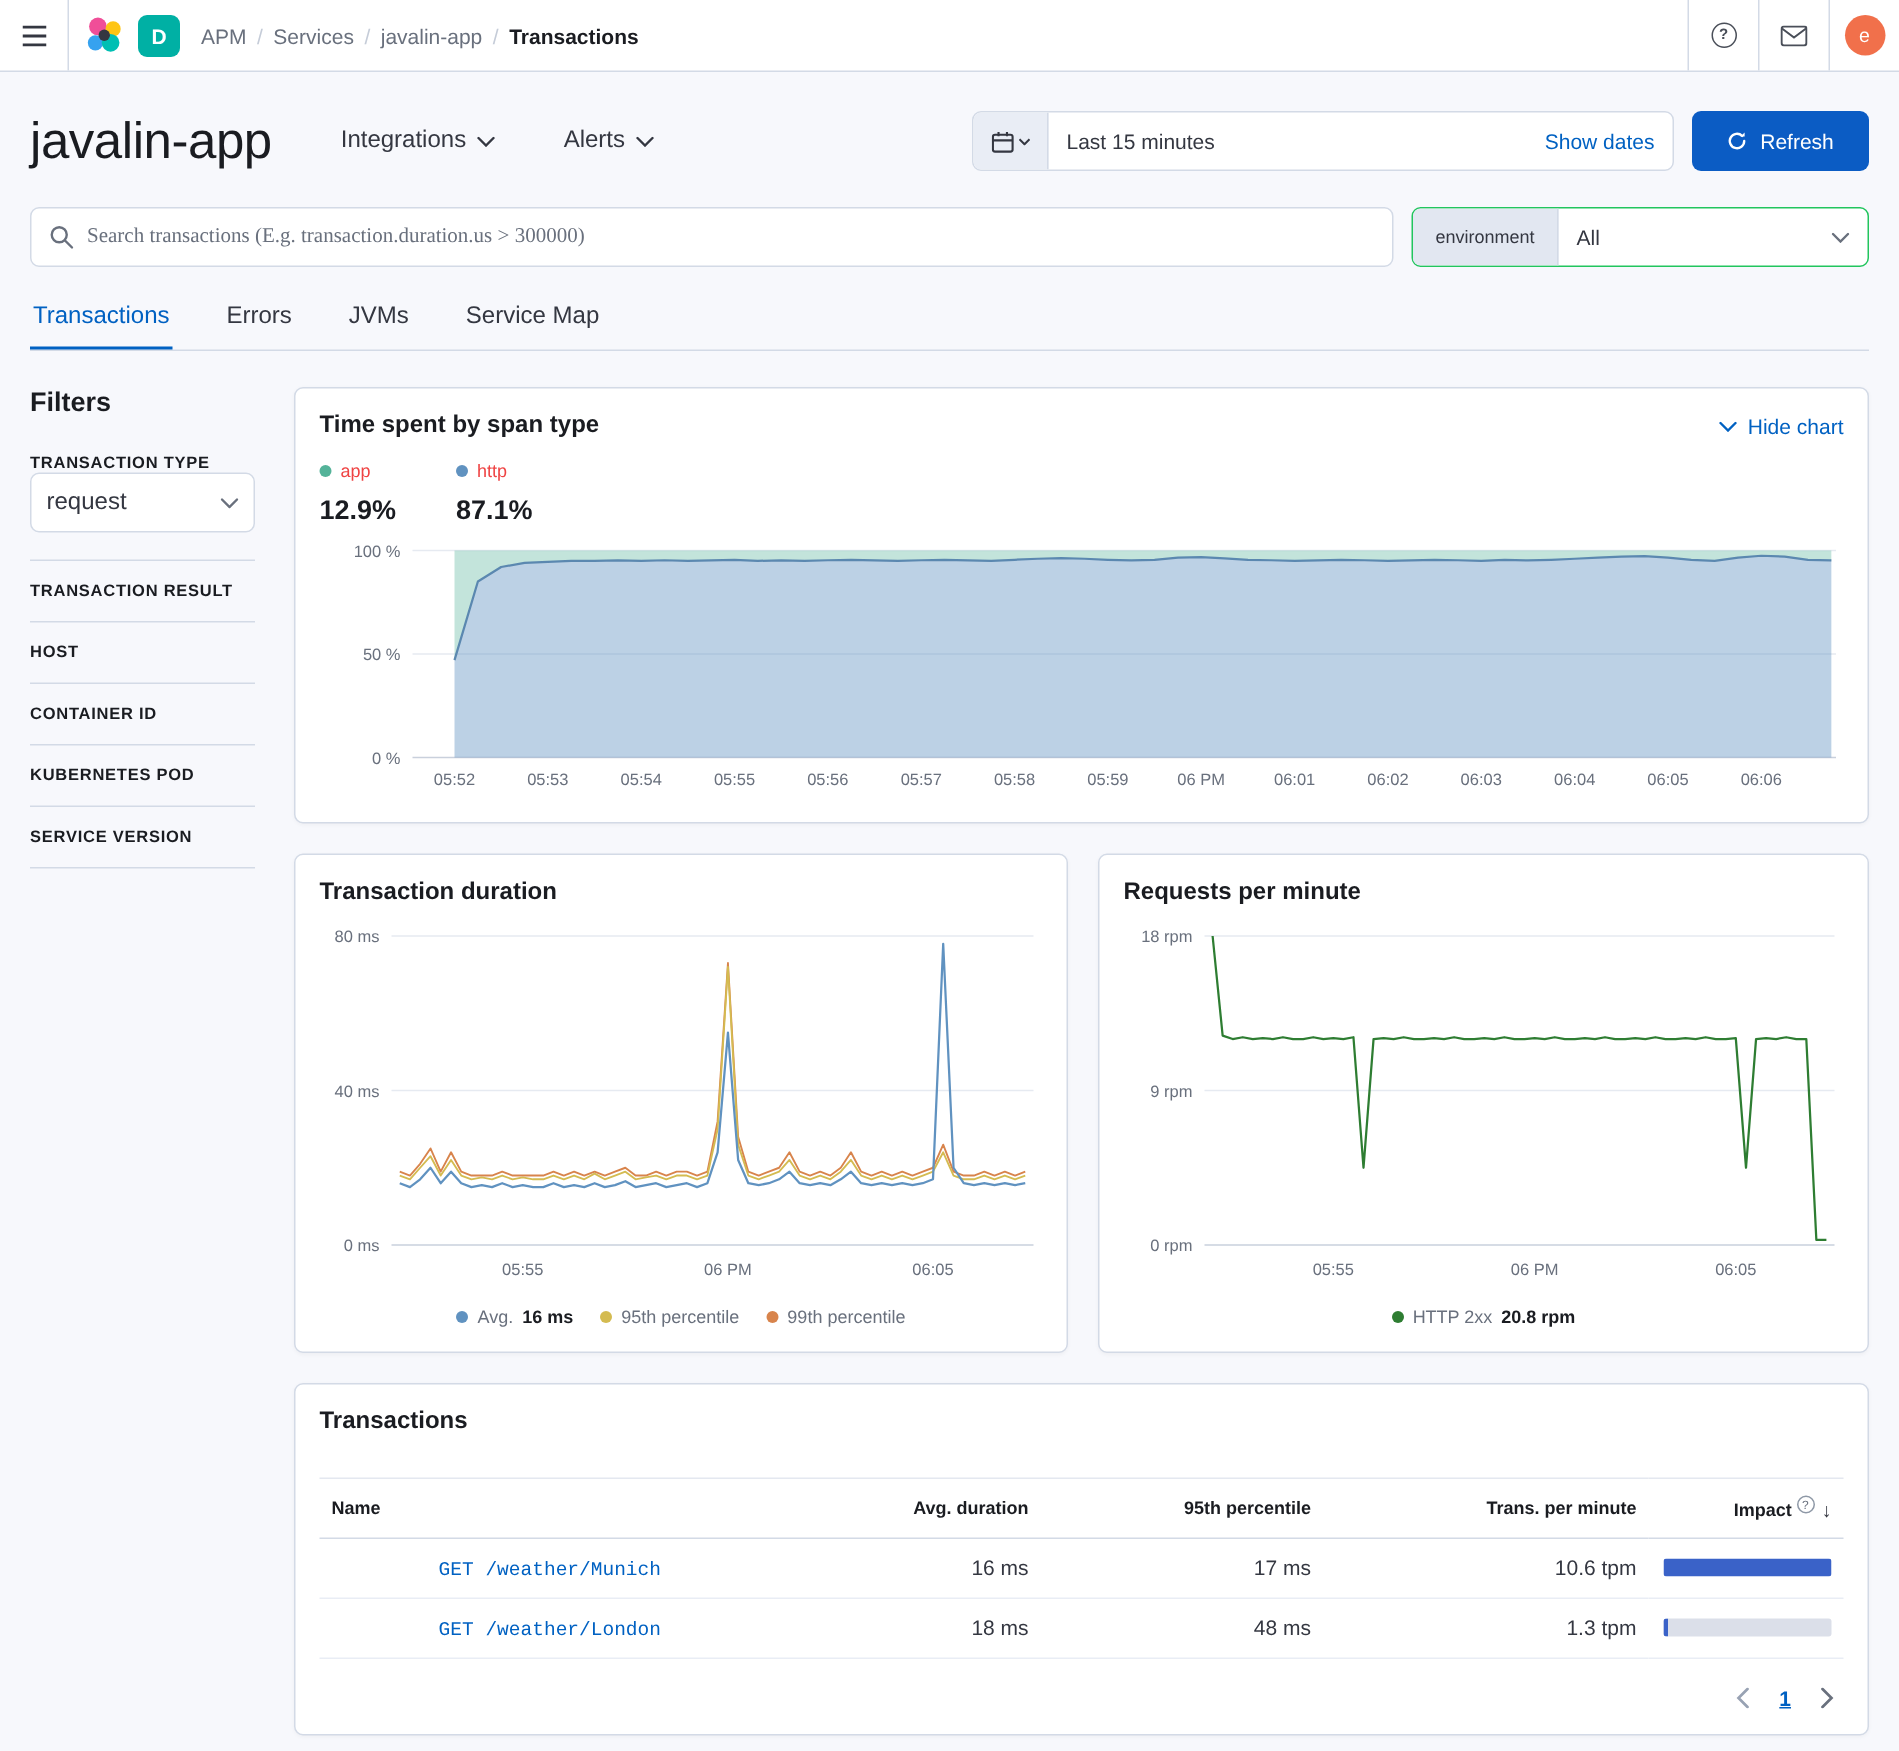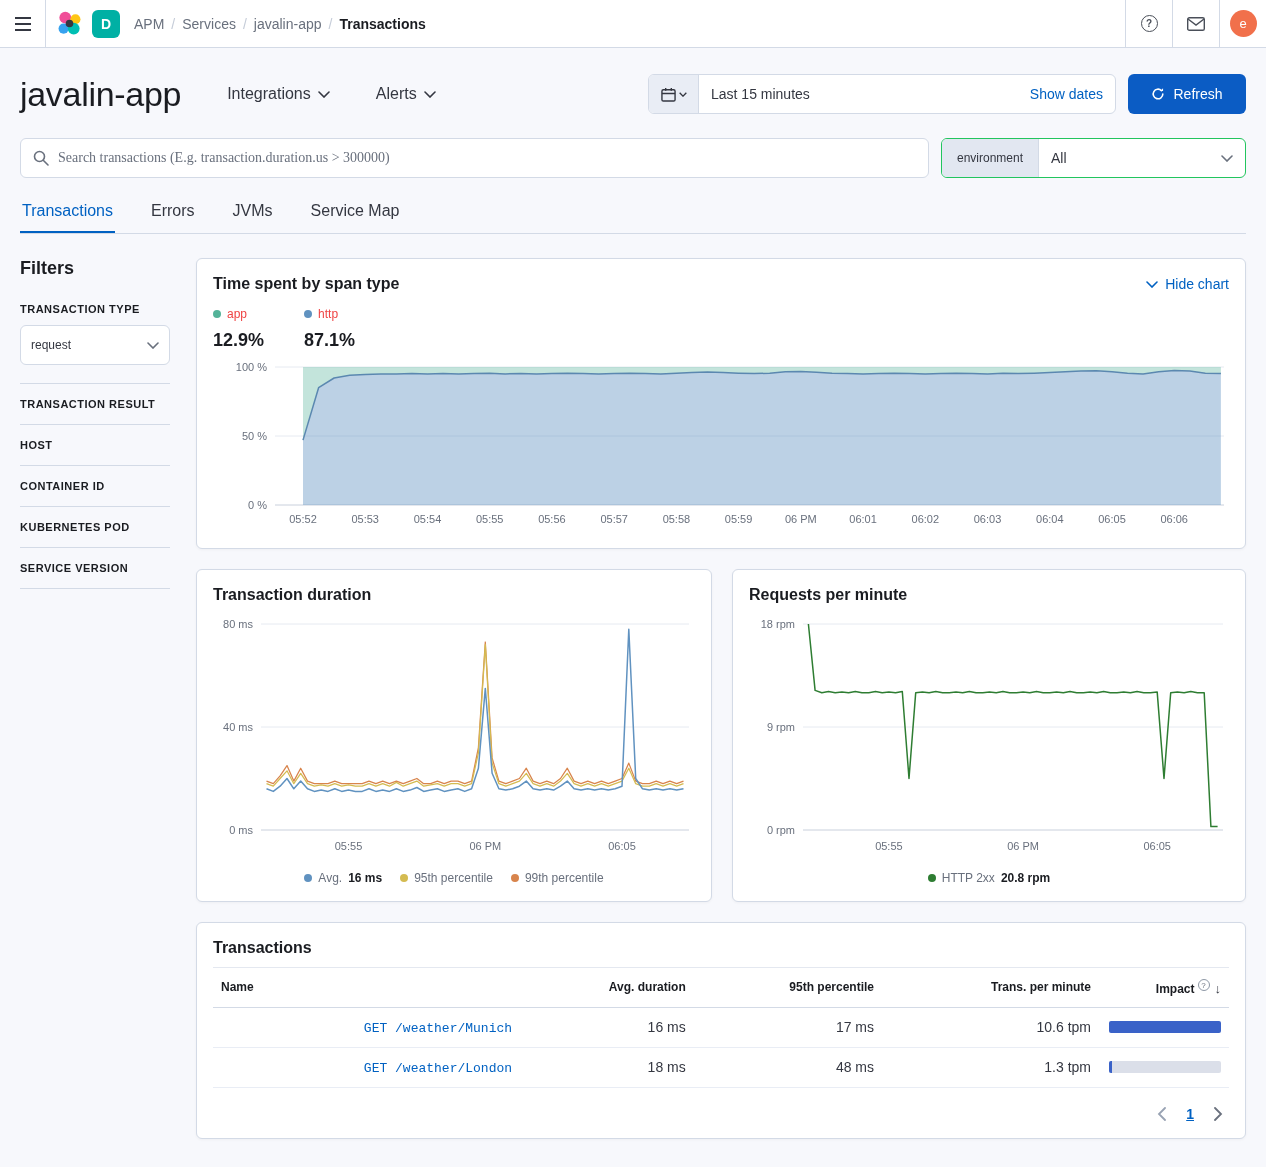--- a/index.html
+++ b/index.html
@@ -44,21 +44,21 @@
 
 .tabs{display:flex;gap:34px;margin-top:22px;border-bottom:1px solid #d3dae6}
 .tab{padding:2px 2px 13px;font-size:16px;color:#343741;cursor:pointer;background:none;border:none;font-family:inherit}
 .tab.active{color:var(--c-link);box-shadow:inset 0 -2px 0 var(--c-link);font-weight:500}
 
 
 .content{display:flex;gap:26px;padding:24px 20px 30px}
 .sidebar{width:150px;flex:none}
 .sidebar h2{font-size:18px;font-weight:700;color:#1a1c21;margin-bottom:24px}
 .filter-label{font-size:11px;font-weight:700;letter-spacing:.5px;color:#1a1c21}
-.filter-select{margin-top:10px;height:40px;border:1px solid #d3dae6;border-radius:6px;background:#fff;display:flex;align-items:center;justify-content:space-between;padding:0 10px;font-size:12px;cursor:pointer}
+.filter-select{height:40px;border:1px solid #d3dae6;border-radius:6px;background:#fff;display:flex;align-items:center;justify-content:space-between;padding:0 10px;font-size:16px;cursor:pointer}
 .rule{border:none;border-top:1px solid #d3dae6;margin:18px 0 0}
 .filter-section{font-size:11px;font-weight:700;letter-spacing:.5px;color:#1a1c21;padding:14px 0;border-bottom:1px solid #d3dae6;cursor:pointer}
 .main{flex:1;min-width:0}
 
 
 .panel{background:#fff;border:1px solid #d3dae6;border-radius:6px;box-shadow:0 1px 3px rgba(0,0,0,.04);padding:16px;margin-bottom:20px}
 .panel-title{font-size:16px;font-weight:700;color:#1a1c21}
 .panel-head{display:flex;align-items:center;justify-content:space-between}
 .hide-chart{display:flex;align-items:center;gap:7px;color:var(--c-link);font-size:14px;background:none;border:none;cursor:pointer;font-family:inherit}
 .span-legend{display:flex;gap:40px;margin-top:14px}
@@ -68,25 +68,25 @@
 svg text.tick{font-family:"Liberation Sans",sans-serif;font-size:11px;fill:#69707d}
 .chart-wrap{margin-top:10px}
 .row2{display:flex;gap:20px}
 .panel.duration{width:516px;flex:none}
 .panel.rpm{flex:1;min-width:0}
 .chart-legend{display:flex;justify-content:center;align-items:center;gap:18px;margin-top:12px;font-size:12px;color:#69707d}
 .chart-legend .li{display:flex;align-items:center;gap:6px}
 .chart-legend b{color:#1a1c21;font-weight:700}
 
 
-table{width:100%;border-collapse:collapse;margin-top:10px}
+table{width:100%;border-collapse:collapse;margin-top:28px}
 thead th{font-size:12px;font-weight:700;color:#1a1c21;text-align:right;padding:11px 8px;border-top:1px solid #e4e8f0;border-bottom:1px solid #d3dae6;white-space:nowrap}
 thead th:first-child{text-align:left}
 tbody td{padding:11px 8px;border-bottom:1px solid #e9edf5;text-align:right;font-size:14px;color:#343741}
-tbody td:first-child{text-align:right}
+tbody td:first-child{text-align:center}
 a.tx{font-family:"Liberation Mono",monospace;font-size:13px;color:var(--c-link);text-decoration:none;cursor:pointer}
 .impact-col{width:130px}
 .track{width:112px;height:12px;background:var(--c-impact-track);border-radius:2px;overflow:hidden;margin-left:auto}
 .fill{height:100%;background:var(--c-impact-bar)}
 .qmark{display:inline-flex;width:12px;height:12px;border:1px solid #8e98a6;border-radius:50%;font-size:8px;color:#69707d;align-items:center;justify-content:center;vertical-align:super;margin-left:3px;font-weight:400}
 .sort-arrow{margin-left:5px;color:#343741;font-size:13px}
 .pagination{display:flex;justify-content:flex-end;align-items:center;gap:20px;margin-top:18px;padding-right:6px}
 .page-btn{background:none;border:none;cursor:pointer;display:flex;align-items:center}
 .page-num{color:var(--c-link);font-weight:700;font-size:14px;text-decoration:underline;background:none;border:none;cursor:pointer;font-family:inherit}
 </style>

